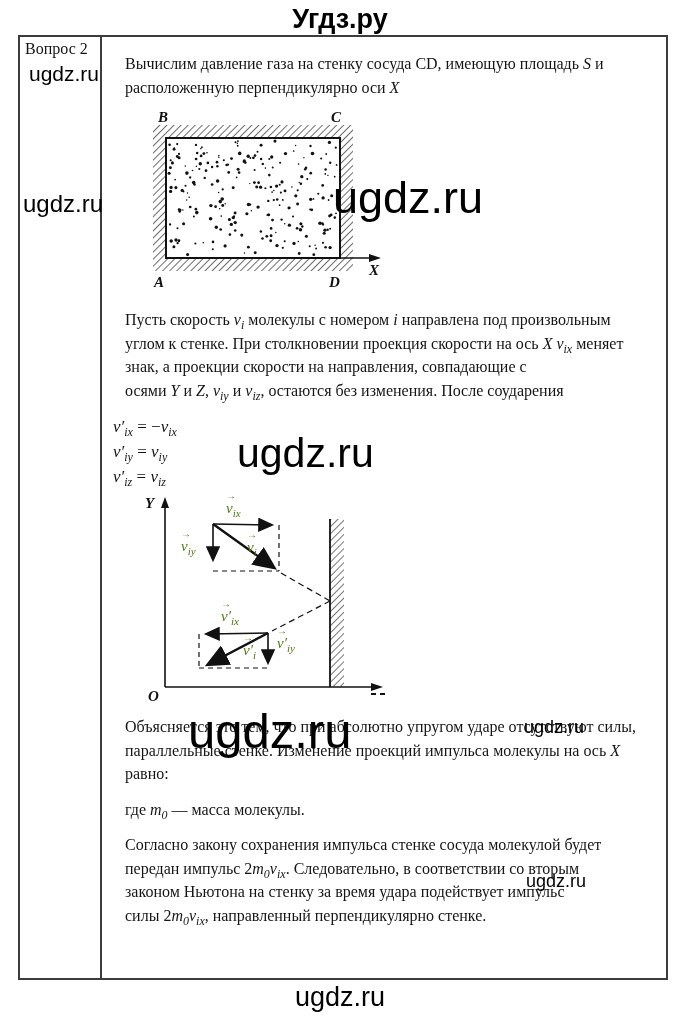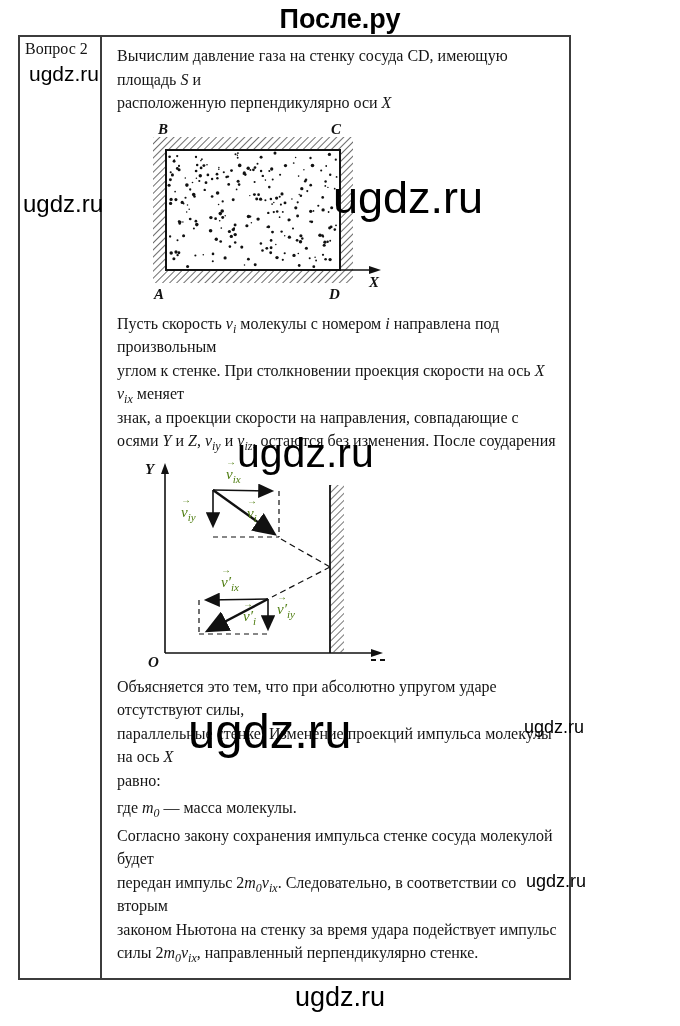--- a/index.html
+++ b/index.html
@@ -7,32 +7,32 @@
     width:680px;height:1026px;position:relative;overflow:hidden;
     background:#ffffff;color:#151515;
     font-family:"Liberation Serif","DejaVu Serif",serif;
   }
   .page-title{
     position:absolute;top:4px;left:0;width:100%;text-align:center;
     font-family:"Liberation Sans","DejaVu Sans",sans-serif;
     font-weight:bold;font-size:27px;color:#000;
   }
   .qa-table{
-    position:absolute;left:18px;top:35px;width:553px;height:945px;
+    position:absolute;left:18px;top:35px;width:650px;height:945px;
     border:2px solid #3c3c3c;display:flex;box-sizing:border-box;
   }
   .q-cell{
     width:72px;flex:none;border-right:2px solid #3c3c3c;
     padding:3px 3px 0 5px;font-size:16px;
   }
   .a-cell{
     flex:1;position:relative;padding:3px 8px 0 11px;
     font-size:16px;line-height:23.5px;overflow:hidden;
   }
-  .a-cell p{margin:4px;}
+  .a-cell p{margin:12px;}
   .m i{font-style:italic;}
   .m sub{font-size:12px;font-style:italic;line-height:0;}
   .formula{font-size:17px;line-height:25px;}
   .f-block{margin-top:2px;}
   .d1-svg{display:block;margin:8px 0 2px 32px;}
   .d2-wrap{position:relative;width:280px;height:212px;margin:2px 0 6px 12px;}
   .d2-wrap svg{position:absolute;left:0;top:0;}
   .diag-label{font:italic 600 15px "Liberation Serif","DejaVu Serif",serif;fill:#111;}
   .vlab{
     position:absolute;font:italic 15px "Liberation Serif","DejaVu Serif",serif;
@@ -58,21 +58,21 @@
   .p-velocity{margin-top:8px;}
   .p-elastic{margin-top:6px;}
   .f-momentum{margin-top:8px;}
   .p-mass{margin-top:12px;}
   .p-conservation{margin-top:12px;}
   .p-time{margin-top:10px;}
 </style>
 </head>
 <body>
 
-<div class="page-title">После.ру</div>
+<div class="page-title">Угдз.ру</div>
 
 <div class="qa-table">
   <div class="q-cell">
     <span>Вопрос 2</span>
   </div>
   <div class="a-cell">
 
     <p class="m p-intro">Вычислим давление газа на стенку сосуда CD, имеющую площадь <i>S</i> и<br>расположенную перпендикулярно оси <i>X</i></p>
 
     <svg class="d1-svg" width="250" height="185" viewBox="0 0 250 185">
@@ -326,20 +326,25 @@
       </g>
       <text class="diag-label" x="13" y="11">B</text>
       <text class="diag-label" x="186" y="11">C</text>
       <text class="diag-label" x="9" y="176">A</text>
       <text class="diag-label" x="184" y="176">D</text>
       <text class="diag-label" x="224" y="164" font-size="16">X</text>
     </svg>
 
     <p class="m p-velocity">Пусть скорость <i>v</i><sub>i</sub> молекулы с номером <i>i</i> направлена под произвольным<br>углом к стенке. При столкновении проекция скорости на ось <i>X</i> <i>v</i><sub>ix</sub> меняет<br>знак, а проекции скорости на направления, совпадающие с<br>осями <i>Y</i> и <i>Z</i>, <i>v</i><sub>iy</sub> и <i>v</i><sub>iz</sub>, остаются без изменения. После соударения</p>
 
+    <div class="f-block">
+      <div class="m formula"><i>v′</i><sub>ix</sub> = −<i>v</i><sub>ix</sub></div>
+      <div class="m formula"><i>v′</i><sub>iy</sub> = <i>v</i><sub>iy</sub></div>
+      <div class="m formula"><i>v′</i><sub>iz</sub> = <i>v</i><sub>iz</sub></div>
+    </div>
 
     <div class="d2-wrap">
       <svg width="280" height="212" viewBox="0 0 280 212">
         <defs>
           <pattern id="hatch2" width="5" height="5" patternUnits="userSpaceOnUse" patternTransform="rotate(-45)">
             <line x1="0" y1="0" x2="5" y2="0" stroke="#3d3d3d" stroke-width="1.4"></line>
           </pattern>
           <marker id="ah" orient="auto" markerWidth="11" markerHeight="9" refX="8" refY="4.5">
             <path d="M0,0 L10,4.5 L0,9 z" fill="#111"></path>
           </marker>

